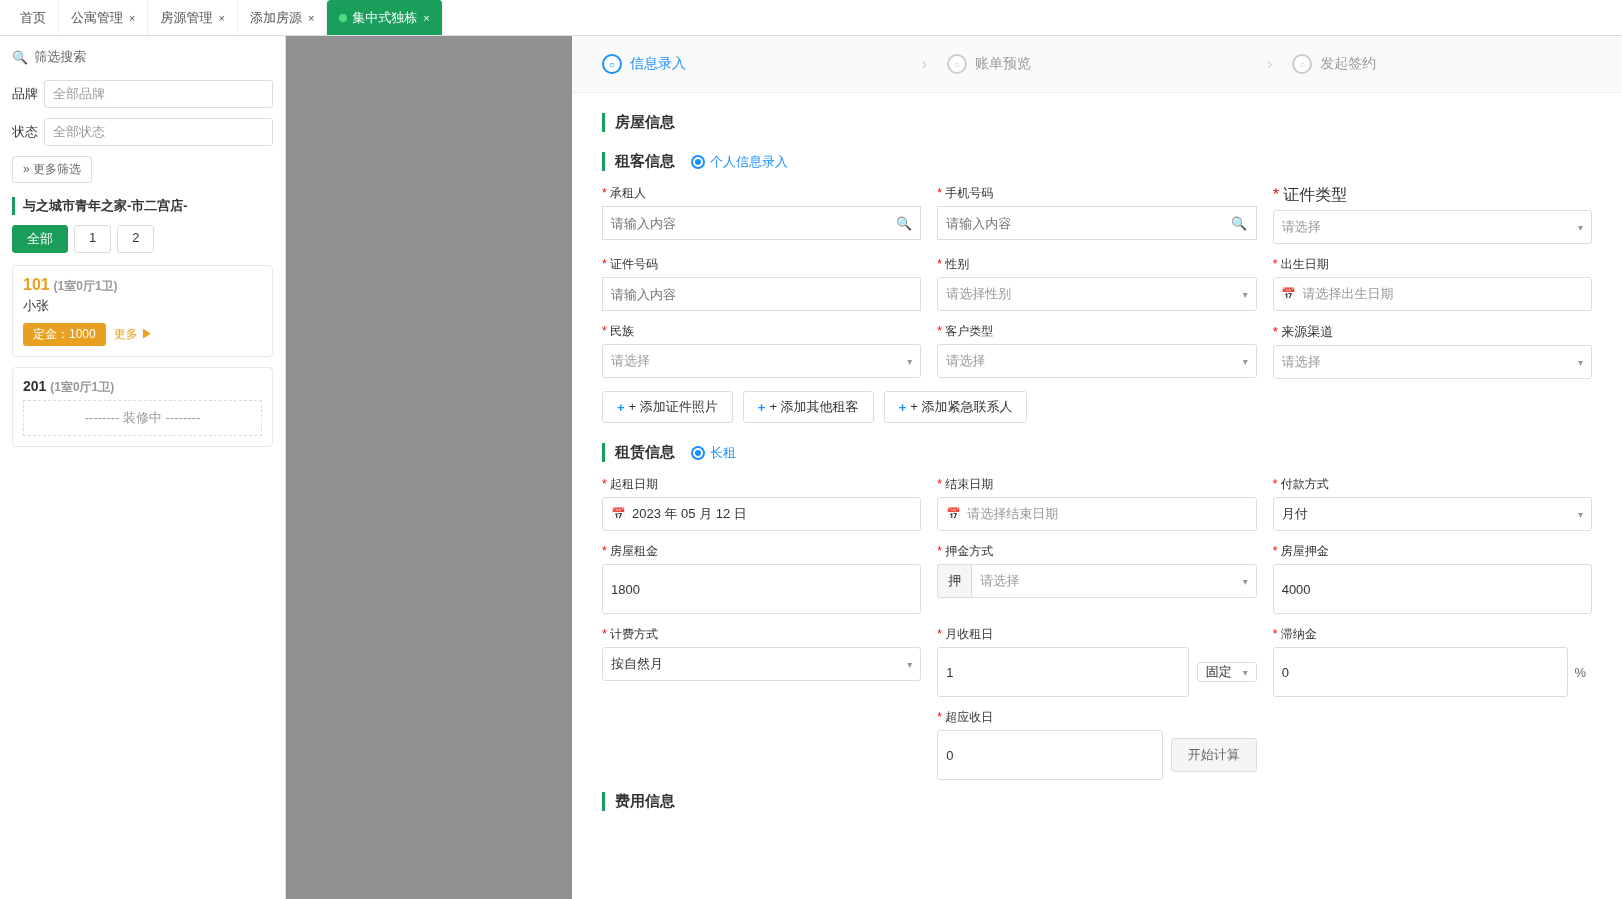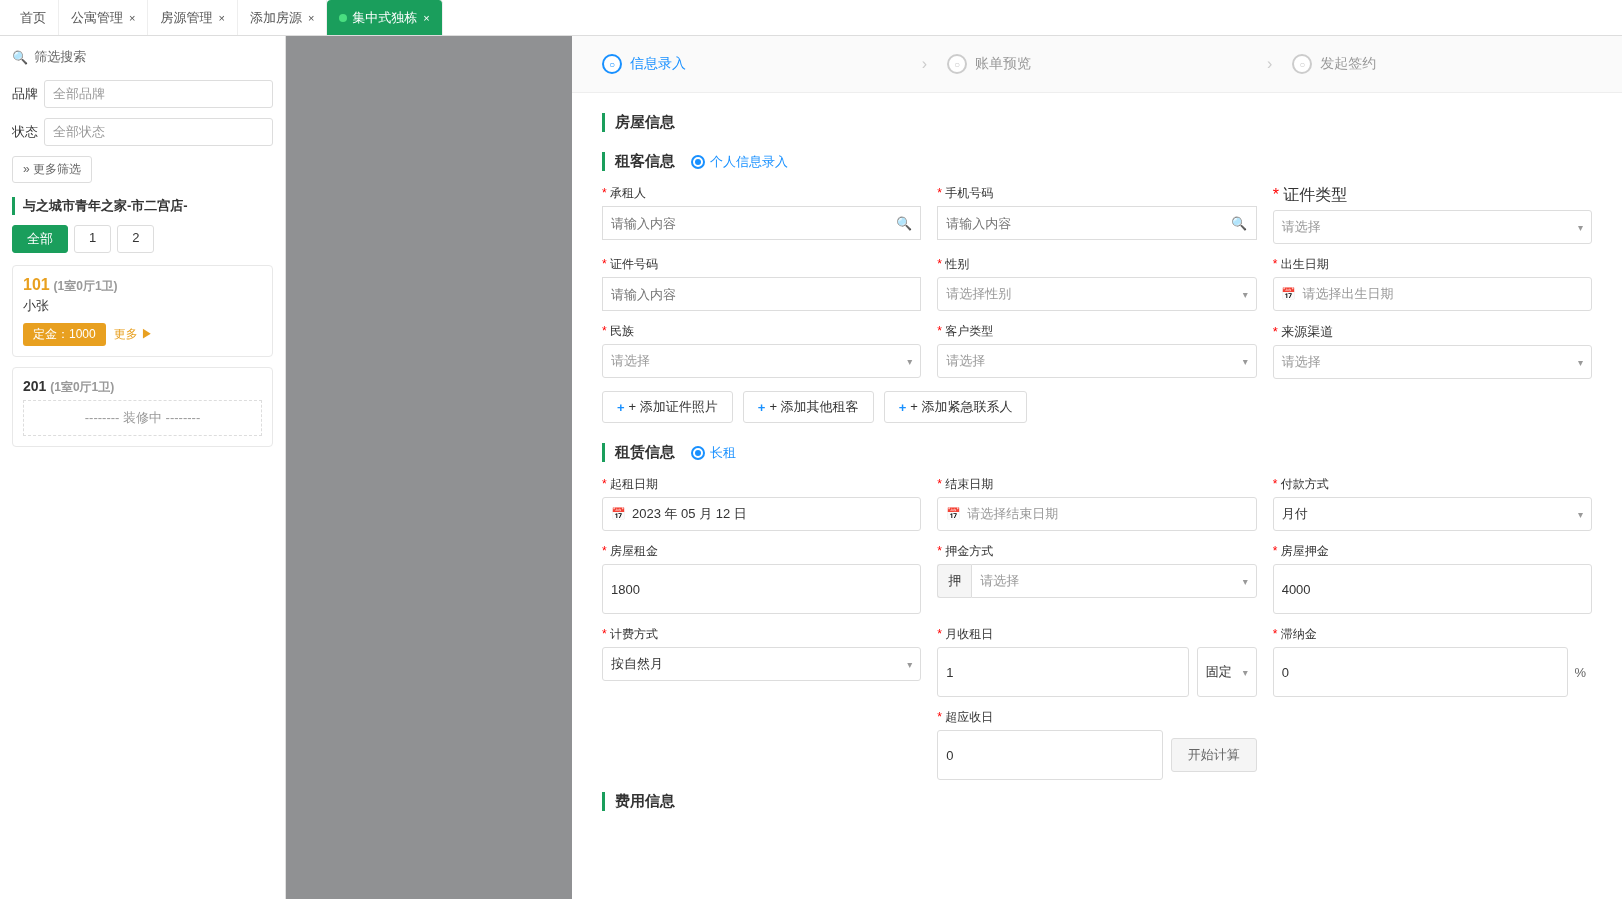--- a/index.html
+++ b/index.html
@@ -133,21 +133,21 @@
     .rental-form-row { display: grid; grid-template-columns: 1fr 1fr 1fr; gap: 12px 16px; margin-bottom: 12px; align-items: start; }
 
     .date-input { height: 34px; border: 1px solid #ddd; border-radius: 3px; padding: 0 8px; font-size: 13px; color: #333; background: #fff; display: flex; align-items: center; gap: 6px; }
     .date-icon { color: #ccc; font-size: 12px; }
 
     .deposit-input-row { display: flex; align-items: center; gap: 0; }
     .deposit-prefix { height: 34px; border: 1px solid #ddd; border-radius: 3px 0 0 3px; padding: 0 10px; background: #f5f5f5; display: flex; align-items: center; font-size: 13px; color: #333; border-right: none; }
     .deposit-select { height: 34px; border: 1px solid #ddd; border-radius: 0 3px 3px 0; padding: 0 8px; font-size: 13px; color: #999; background: #fff; display: flex; align-items: center; justify-content: space-between; flex: 1; }
 
     .month-day-row { display: flex; align-items: center; gap: 8px; }
-    .fixed-select { height: 50px; border: 1px solid #ddd; border-radius: 3px; padding: 0 8px; background: #fff; font-size: 13px; color: #333; display: flex; align-items: center; justify-content: space-between; min-width: 60px; }
+    .fixed-select { height: 20px; border: 1px solid #ddd; border-radius: 3px; padding: 0 8px; background: #fff; font-size: 13px; color: #333; display: flex; align-items: center; justify-content: space-between; min-width: 60px; }
 
     .overdue-row { display: flex; align-items: center; gap: 8px; }
     .calc-btn { height: 34px; padding: 0 16px; background: #f5f5f5; border: 1px solid #ddd; border-radius: 3px; font-size: 13px; color: #666; cursor: pointer; white-space: nowrap; }
 
     .percent-suffix { color: #666; font-size: 13px; padding: 0 6px; }
 
     .fee-section { margin-top: 8px; }
     .fee-title { font-size: 15px; font-weight: bold; color: #333; border-left: 3px solid #1a9e5c; padding-left: 10px; margin-bottom: 10px; }
 
     .value-text { height: 50px; border: 1px solid #ddd; border-radius: 3px; padding: 0 8px; font-size: 13px; color: #333; background: #fff; display: flex; align-items: center; }

